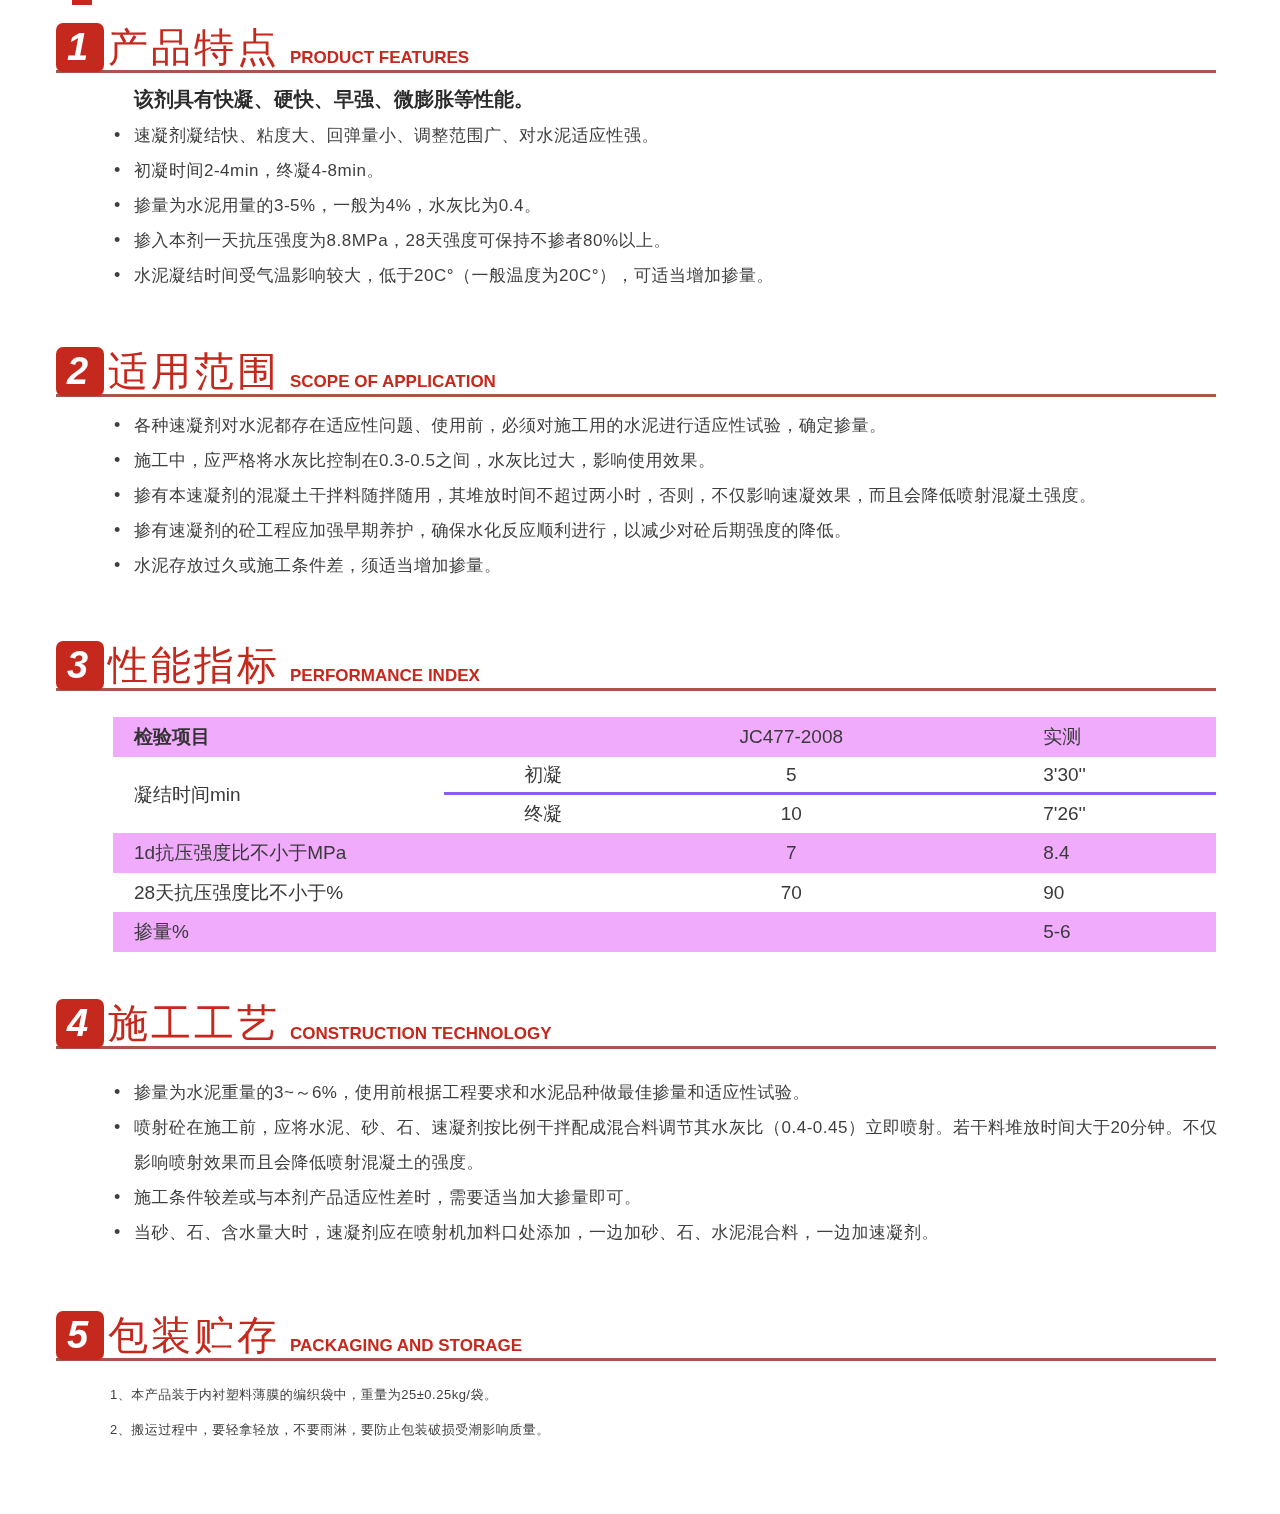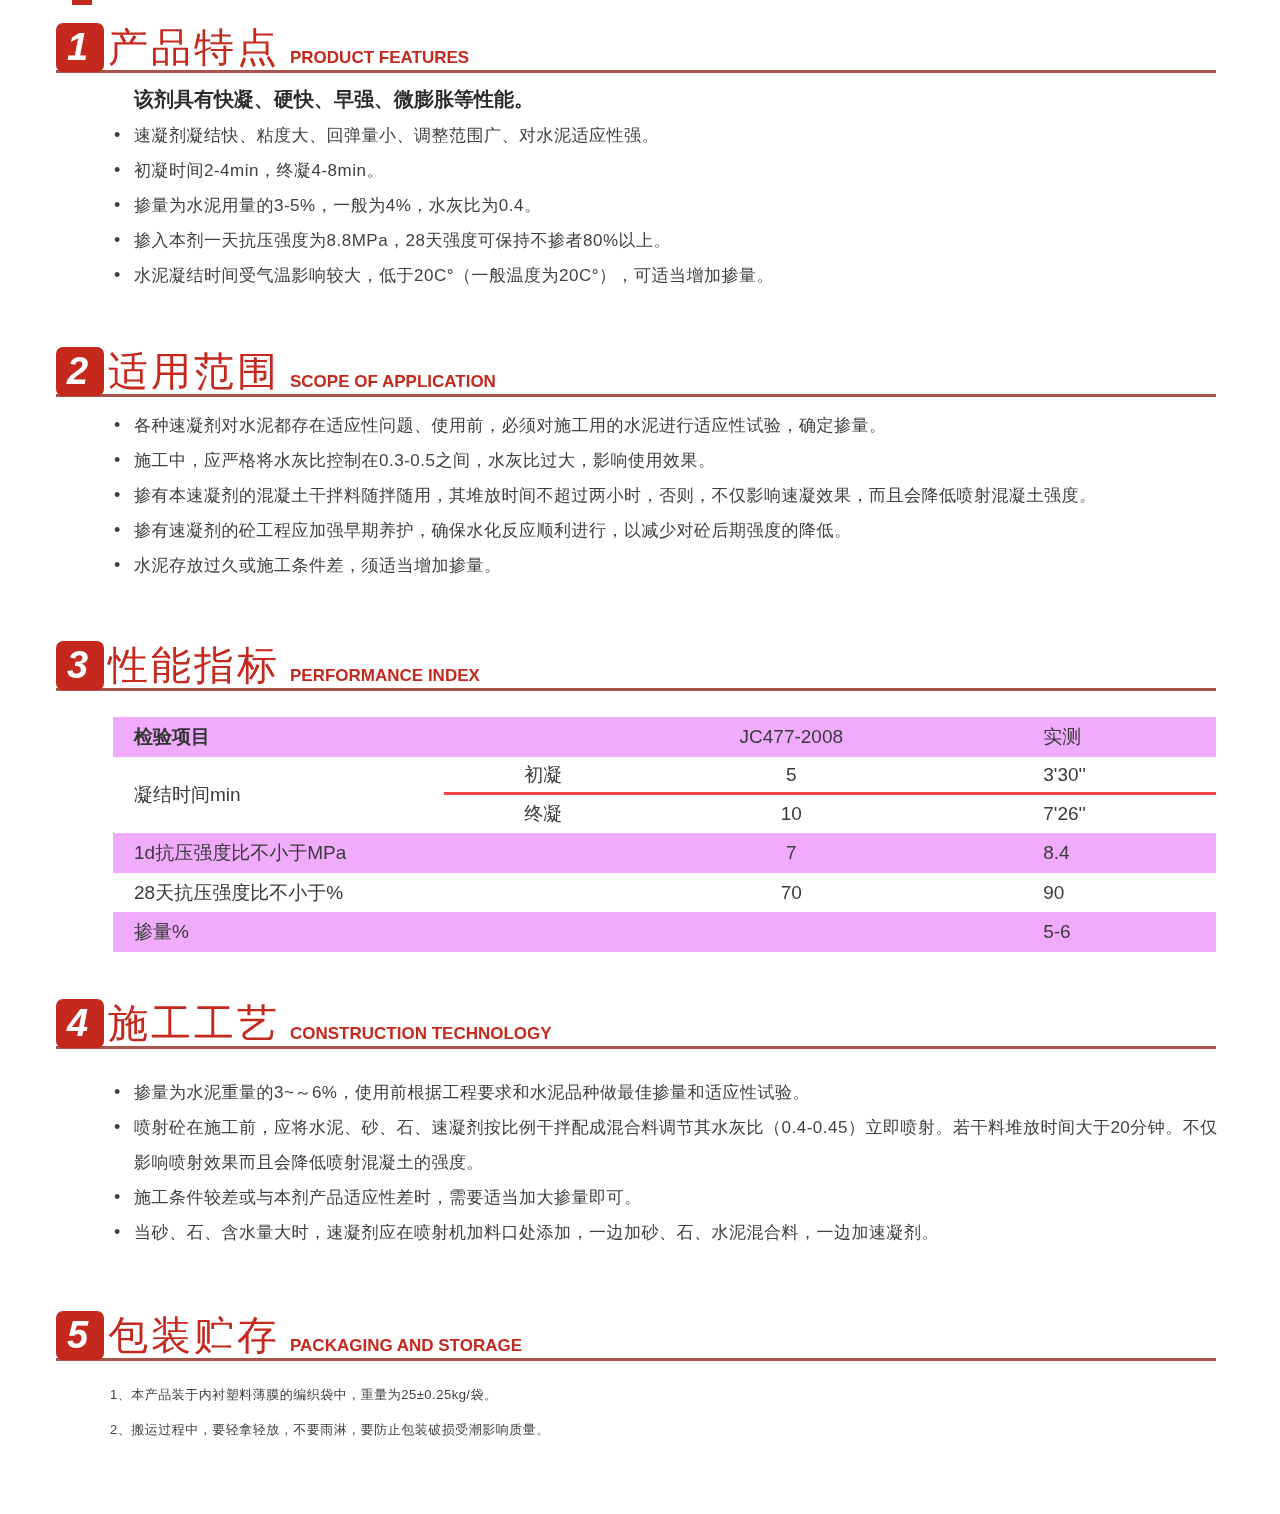--- a/index.html
+++ b/index.html
@@ -67,21 +67,21 @@
     grid-template-rows:40px 38px 38px 40px 39px 40px;
     font-size:19px; color:#3a3a3a;
   }
   .ptable > div { display:flex; align-items:center; }
   .cell-item { padding-left:21px; }
   .cell-sub { justify-content:center; }
   .cell-std { justify-content:center; }
   .cell-meas { padding-left:103px; }
   .gray { background:#f0abfc; }
   .rowspan2 { grid-row:span 2; }
-  .divline { border-bottom:3px solid #ef4444; }
+  .divline { border-bottom:3px solid #8b5cf6; }
   .th-item { font-weight:bold; color:#333; }
 </style>
 </head>
 <body>
 
 <div class="page">
   <div class="top-sliver"></div>
 
   <section class="s1">
     <div class="shead">

